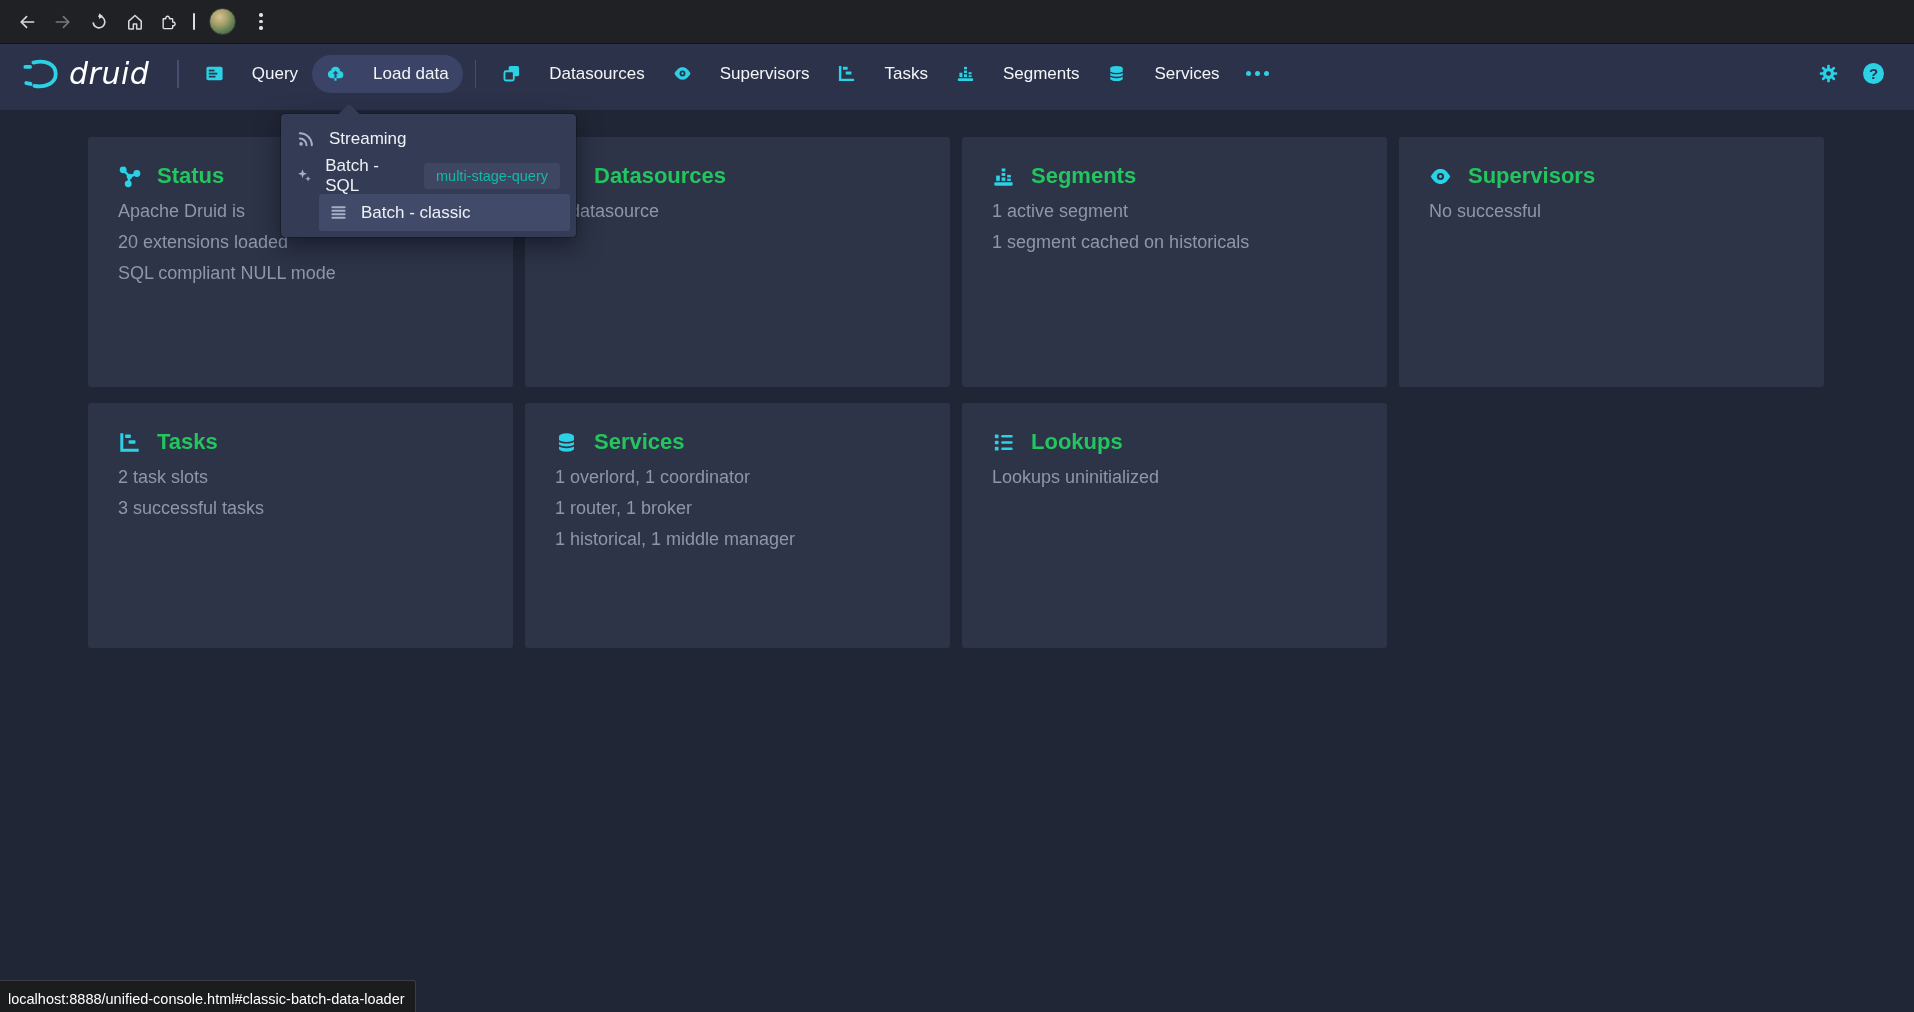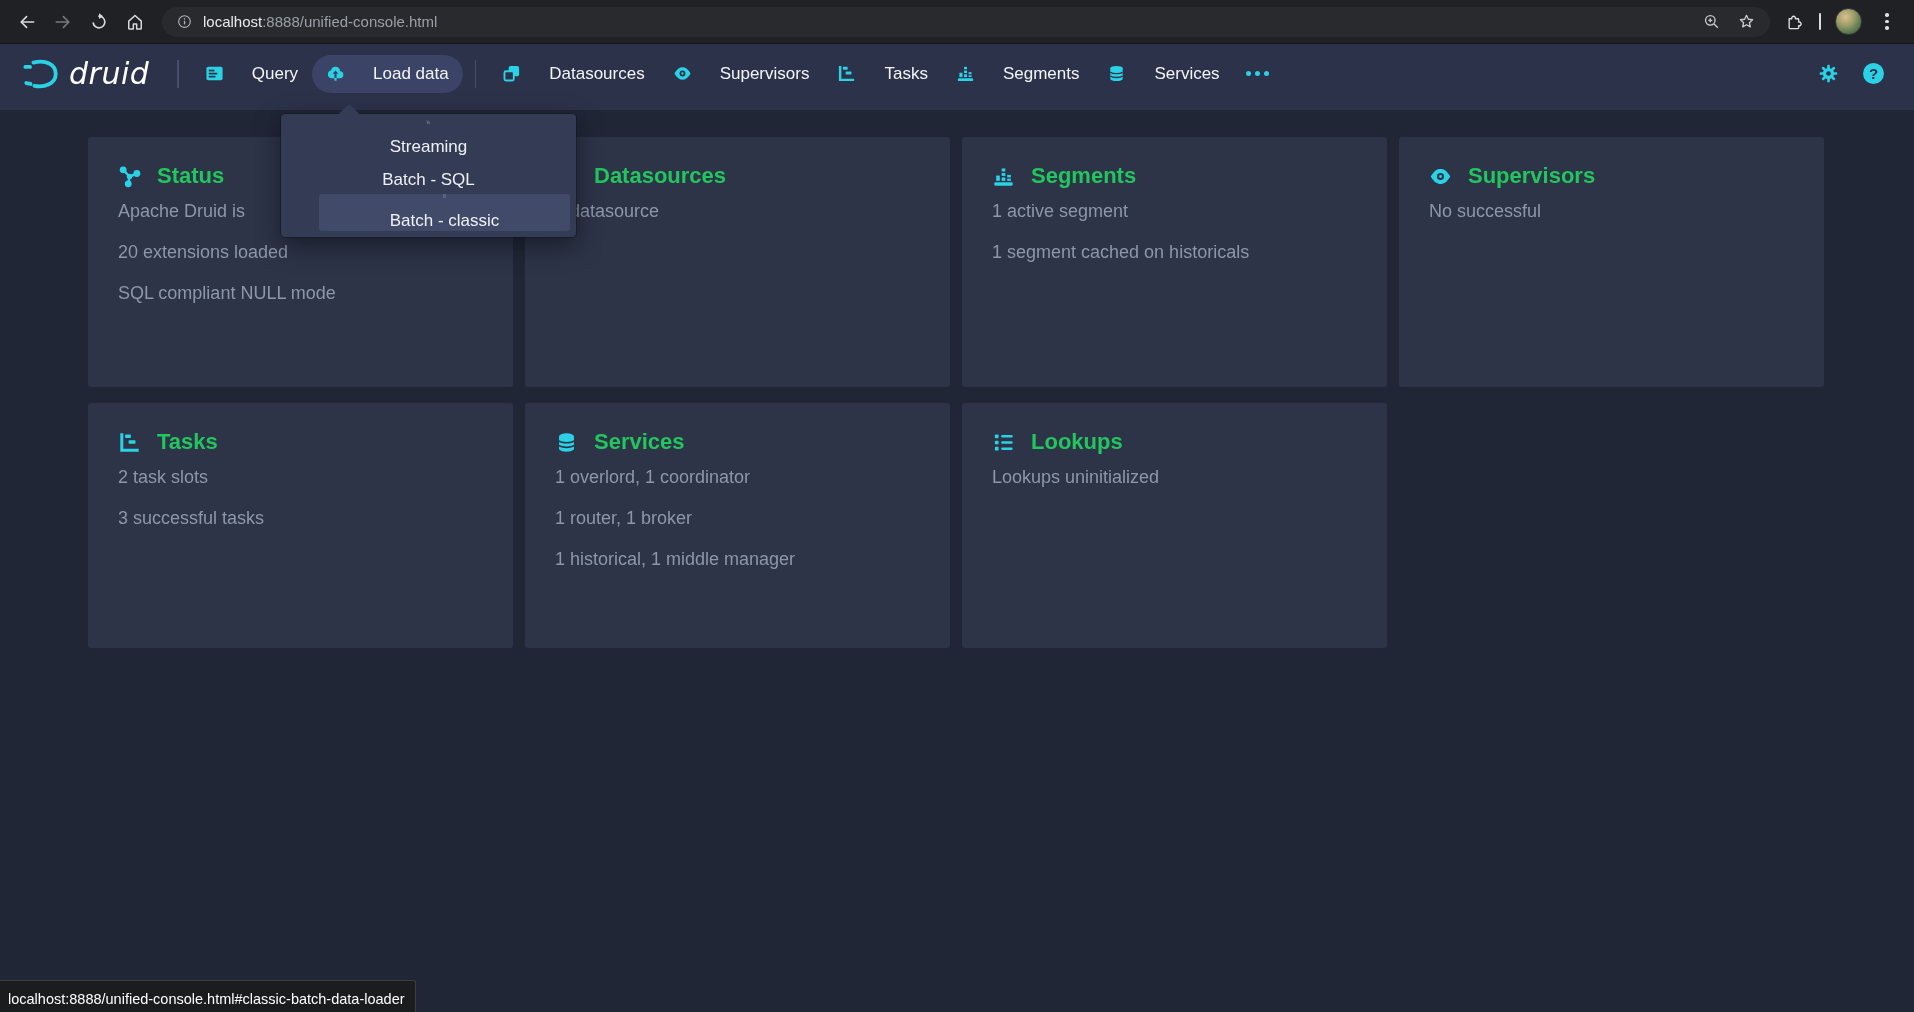--- a/index.html
+++ b/index.html
@@ -42,30 +42,30 @@
   .nav-right{margin-left:auto; display:flex; align-items:center; gap:24px;}
   .help-circle{width:21px; height:21px; border-radius:50%; background:var(--accent);
     color:#2b324a; font-weight:700; font-size:15px; display:flex; align-items:center; justify-content:center;}
   
   .page{position:relative; height:902px; background:var(--page-bg);}
   .grid{position:absolute; left:88px; top:27px; display:grid;
     grid-template-columns:repeat(4,425px); grid-template-rows:250px 245px; column-gap:12px; row-gap:16px;}
   .card{background:var(--card-bg); border-radius:3px; padding:26px 30px;}
   .card-head{display:flex; align-items:center; gap:16px;}
   .card-title{font-size:22px; font-weight:700; color:#22c55e;}
-  .card-line{color:var(--text-muted); font-size:18px; line-height:21px; margin-top:20px;}
+  .card-line{color:var(--text-muted); font-size:18px; line-height:21px; margin-top:10px;}
   .card-head + .card-line{margin-top:12px;}
   
   .dropdown{position:absolute; left:281px; top:114px; width:295px; padding:6px;
     background:var(--popover-bg); border-radius:4px; z-index:40;
     box-shadow:0 0 0 1px rgba(12,14,22,.35), 0 8px 24px rgba(8,10,18,.55);}
   .caret{position:absolute; top:-7px; left:60px; width:16px; height:16px;
     background:var(--popover-bg); transform:rotate(45deg); border-radius:2px;}
   .dd-item{position:relative; display:flex; align-items:center; gap:13px; height:37px;
-    padding:0 10px; border-radius:3px; color:#eef1f7; font-size:17px;flex-direction:column;}
+    padding:0 10px; border-radius:3px; color:#eef1f7; font-size:17px;}
   .dd-item.highlight{background:var(--popover-highlight);margin-left:32px;}
   .dd-tag{margin-left:12px; background:#3e4662; border-radius:3px; padding:5px 12px;
     font-size:14.5px; color:#14b8a6; white-space:nowrap;}
   
   .status-bar{position:absolute; left:0; bottom:0; z-index:60; background:#1b1c1e;
     border-top:1px solid #3c3d40; border-right:1px solid #3c3d40; border-top-right-radius:3px;
     color:#ffffff; font-size:14.5px; padding:10px 10px 5px 8px; white-space:nowrap;}
 </style>
 </head>
 <body>
@@ -84,39 +84,20 @@
   <div class="chrome-btn">
     <svg viewBox="0 0 24 24" width="20" height="20">
         <path d="M12 5a7 7 0 1 1-6.9 8.2" fill="none" stroke="#d7d9dc" stroke-width="2" stroke-linecap="round"></path>
         <path d="M12 1.6 17 5l-5 3.4z" fill="#d7d9dc"></path>
       </svg>
   </div>
   <div class="chrome-btn">
     <svg viewBox="0 0 24 24" width="20" height="20" fill="none" stroke="#d7d9dc" stroke-width="1.8" stroke-linejoin="round">
         <path d="M4.5 11 12 4.2 19.5 11v8.5a1 1 0 0 1-1 1H14v-6h-4v6H5.5a1 1 0 0 1-1-1Z"></path>
       </svg>
-  </div>
-  <div class="omnibox">
-    <svg viewBox="0 0 24 24" width="17" height="17">
-        <circle cx="12" cy="12" r="8.2" fill="none" stroke="#aeb1b6" stroke-width="1.6"></circle>
-        <rect x="11.1" y="11" width="1.9" height="5.2" fill="#aeb1b6"></rect>
-        <circle cx="12" cy="8.3" r="1.1" fill="#aeb1b6"></circle>
-      </svg>
-    <div style="white-space:nowrap;">
-      <span class="host">localhost</span><span class="rest">:8888/unified-console.html</span>
-    </div>
-    <div class="omnibox-right">
-      <svg viewBox="0 0 24 24" width="19" height="19" fill="none" stroke="#c7cace" stroke-width="1.7">
-          <circle cx="10.5" cy="10.5" r="6"></circle>
-          <path d="M15.2 15.2 20 20M8 10.5h5M10.5 8v5"></path>
-        </svg>
-      <svg viewBox="0 0 24 24" width="19" height="19" fill="none" stroke="#c7cace" stroke-width="1.7" stroke-linejoin="round">
-          <path d="M12 4.2l2.3 5 5.4.6-4 3.7 1.1 5.3-4.8-2.7-4.8 2.7 1.1-5.3-4-3.7 5.4-.6Z"></path>
-        </svg>
-    </div>
   </div>
   <div class="chrome-right">
     <svg viewBox="0 0 24 24" width="19" height="19" fill="none" stroke="#dfe1e5" stroke-width="1.7" stroke-linejoin="round">
         <path d="M4 8.5h3.3a2.4 2.4 0 1 1 4.6 0H15a1 1 0 0 1 1 1v3.2a2.4 2.4 0 1 1 0 4.6v2.7a1 1 0 0 1-1 1H5a1 1 0 0 1-1-1z"></path>
       </svg>
     <div class="chrome-vsep"></div>
     <div class="avatar"></div>
     <div class="kebab chrome-btn" style="width:22px;height:26px;">
       <i></i>
         <i></i>

